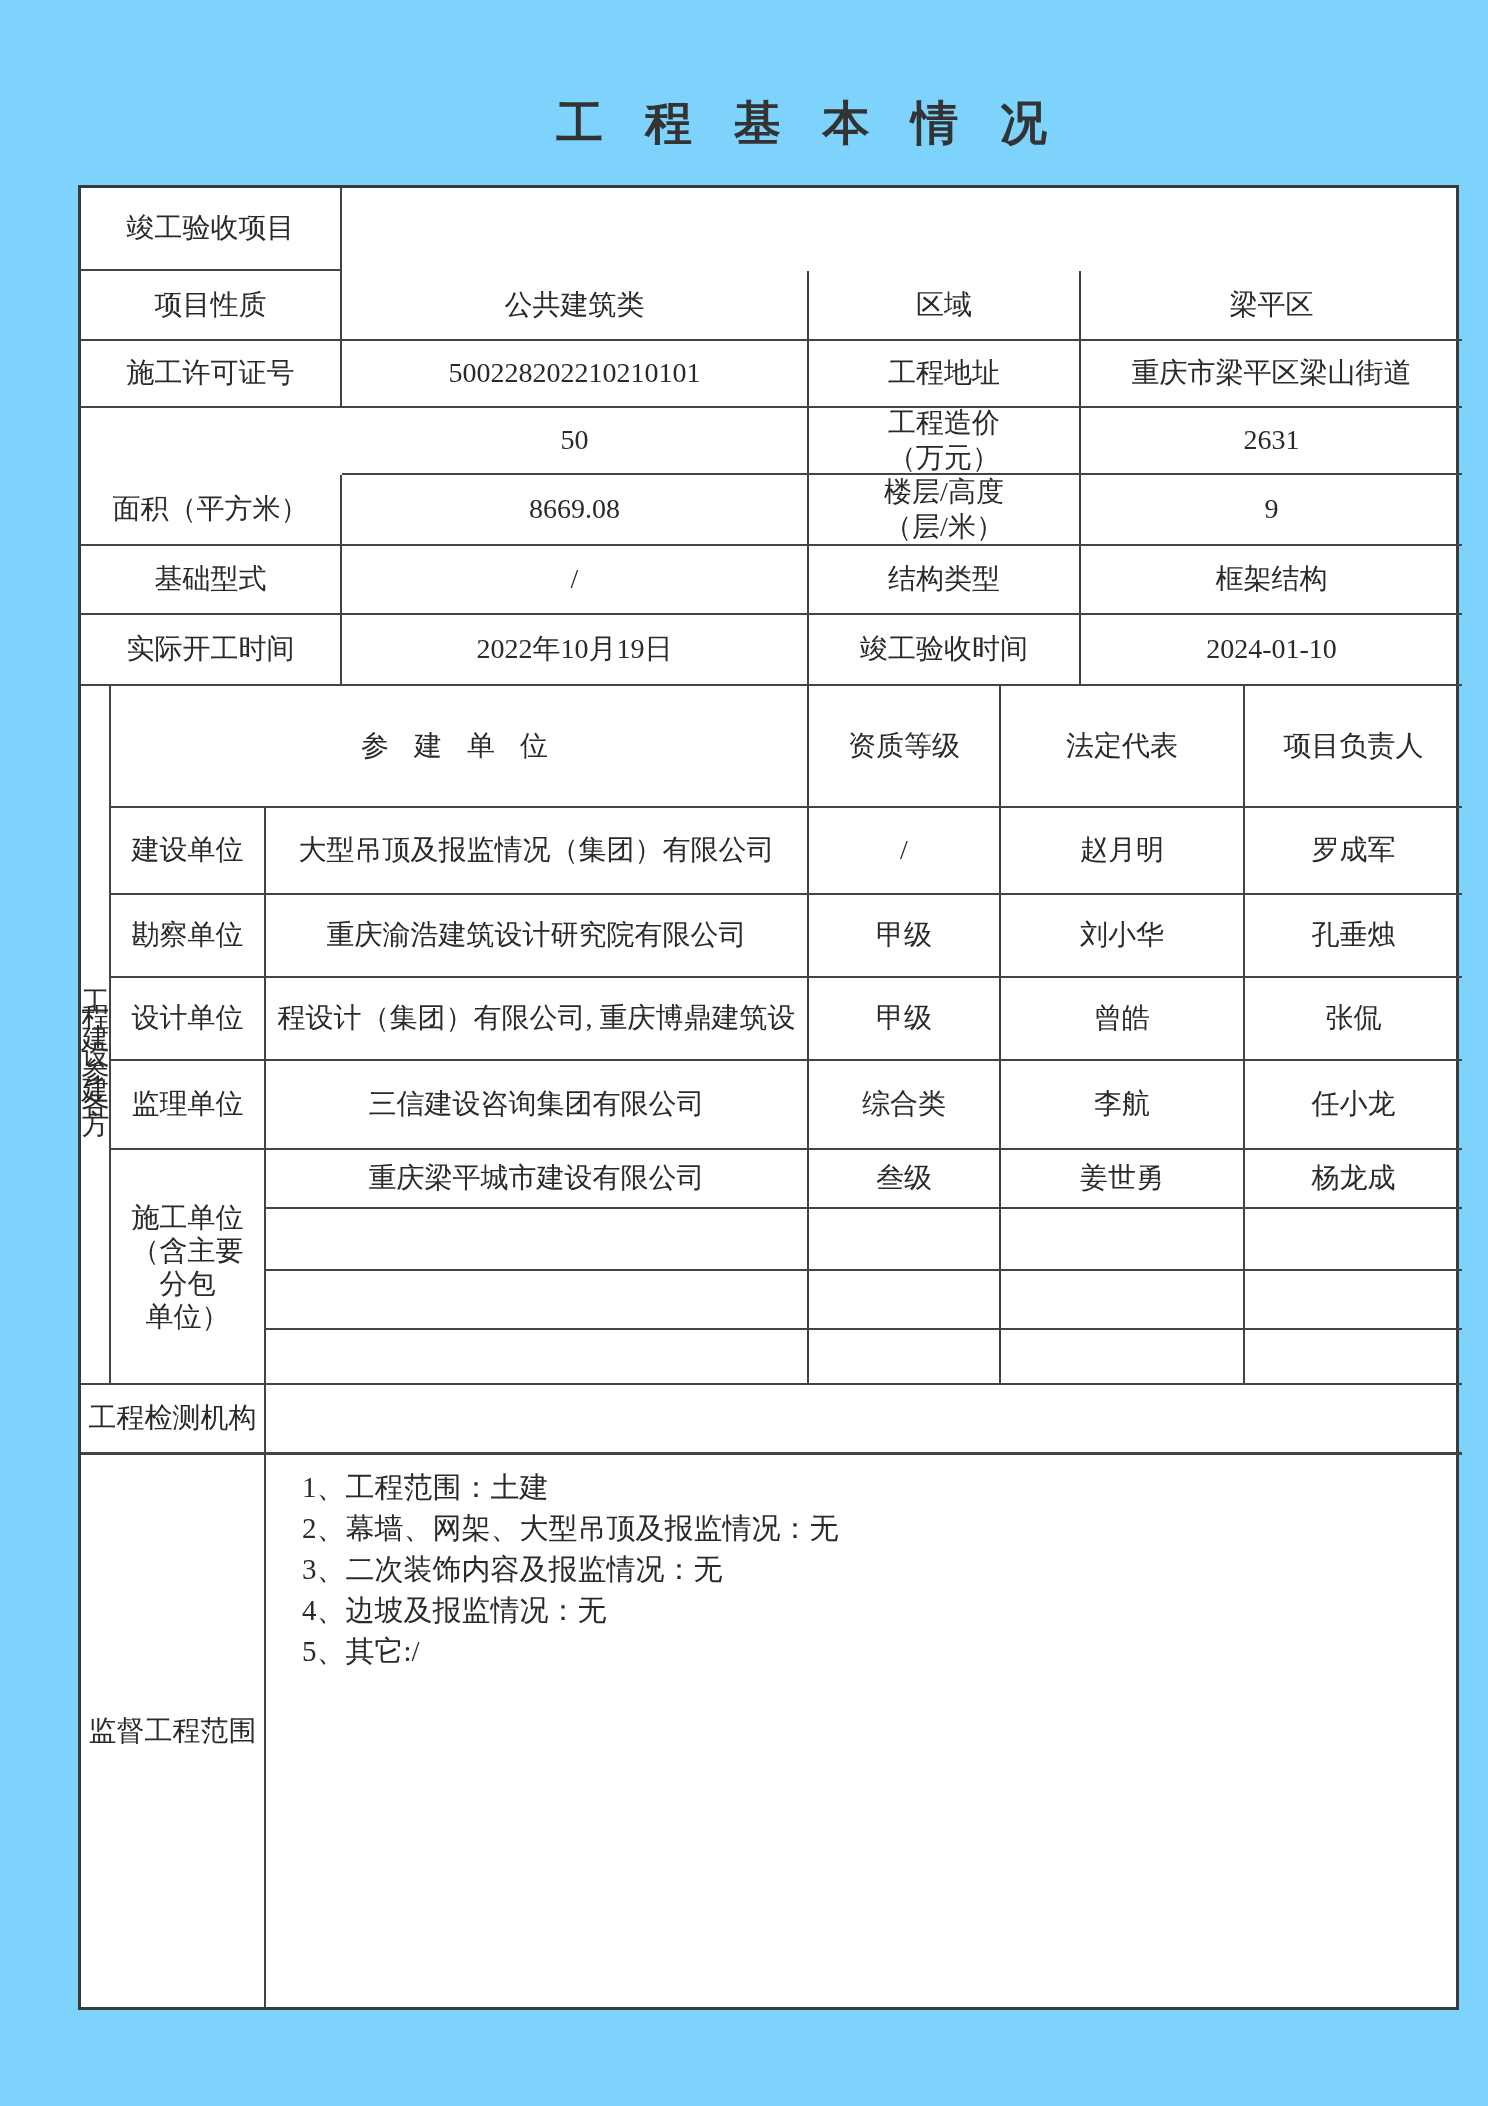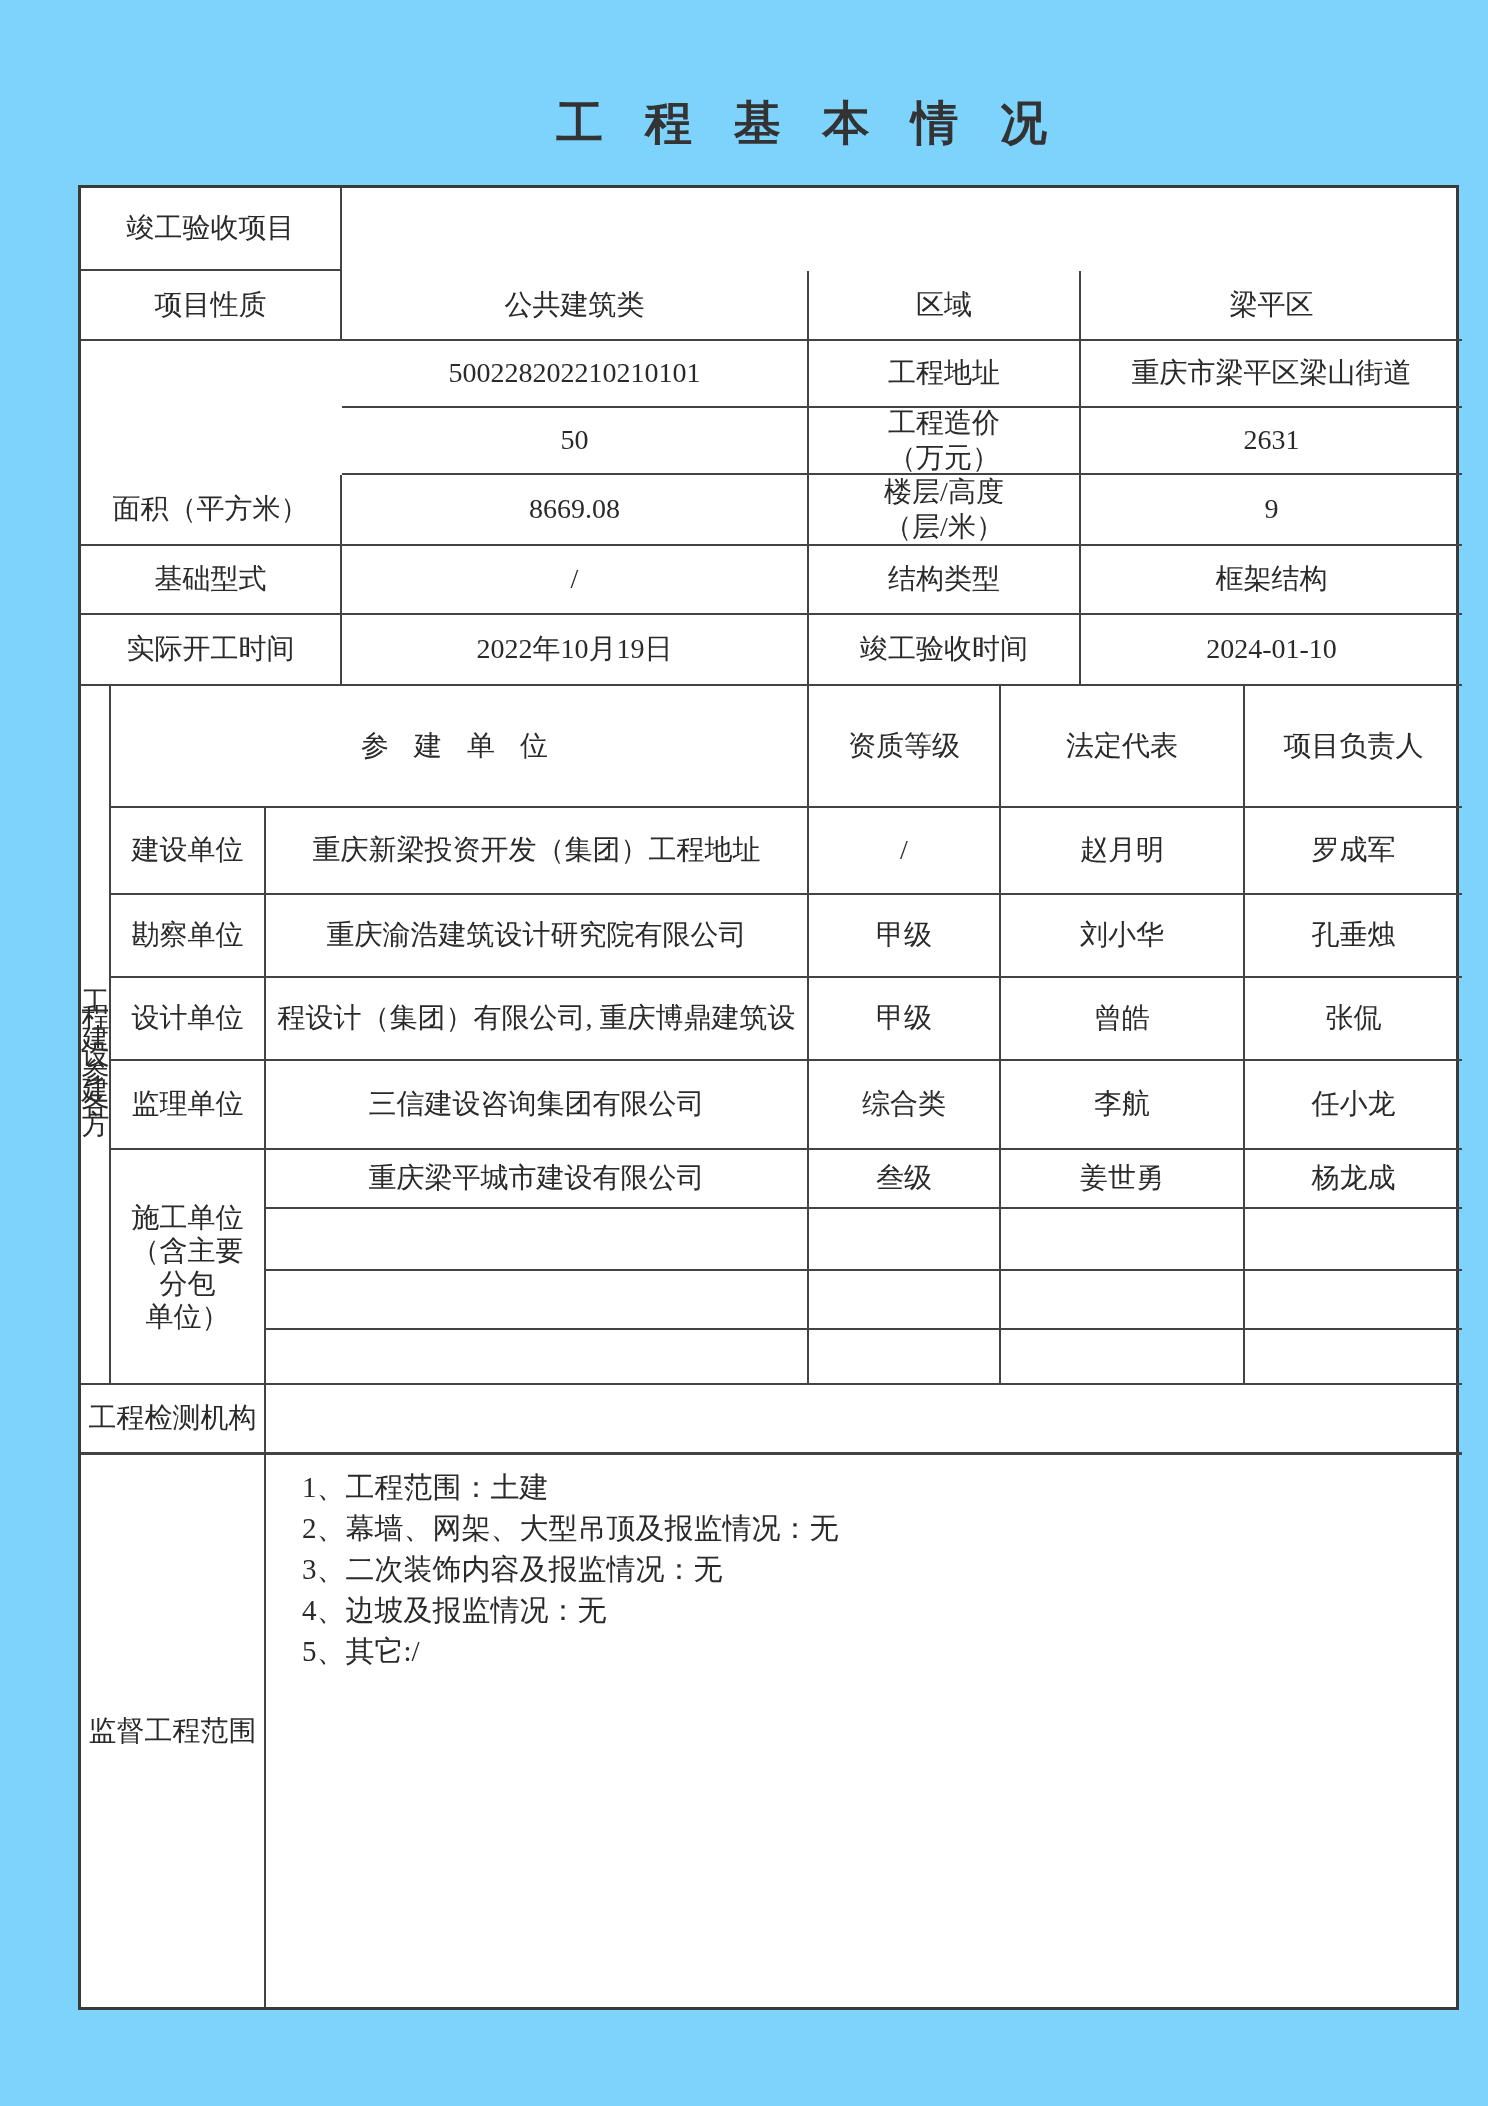--- a/index.html
+++ b/index.html
@@ -89,20 +89,21 @@
 
   <div class="form-grid">
 
     <div class="c" style="grid-area:1/1/2/4">竣工验收项目</div>
 
     <div class="c" style="grid-area:2/1/3/4">项目性质</div>
     <div class="c" style="grid-area:2/4/3/5">公共建筑类</div>
     <div class="c" style="grid-area:2/5/3/7">区域</div>
     <div class="c no-r" style="grid-area:2/7/3/9">梁平区</div>
 
+    <div class="c" style="grid-area:3/1/4/4">施工许可证号</div>
     <div class="c" style="grid-area:3/4/4/5">500228202210210101</div>
     <div class="c" style="grid-area:3/5/4/7">工程地址</div>
     <div class="c no-r nowrap" style="grid-area:3/7/4/9">重庆市梁平区梁山街道</div>
 
     <div class="c" style="grid-area:4/4/5/5">50</div>
     <div class="c" style="grid-area:4/5/5/7">
       <div>工程造价</div>
       <div class="paren-line">（万元）</div>
     </div>
     <div class="c no-r" style="grid-area:4/7/5/9">2631</div>
@@ -128,21 +129,21 @@
     <div class="c" style="grid-area:8/1/17/2">
       <span class="v-strip">工程建设参建各方</span>
     </div>
 
     <div class="c header-spaced" style="grid-area:8/2/9/5">参 建 单 位</div>
     <div class="c" style="grid-area:8/5/9/6">资质等级</div>
     <div class="c no-r" style="grid-area:8/8/9/9">项目负责人</div>
     <div class="c" style="grid-area:8/6/9/8">法定代表</div>
 
     <div class="c" style="grid-area:9/2/10/3">建设单位</div>
-    <div class="c nowrap" style="grid-area:9/3/10/5">重庆新梁投资开发（集团）工程地址</div>
+    <div class="c nowrap" style="grid-area:9/3/10/5">大型吊顶及报监情况（集团）有限公司</div>
     <div class="c" style="grid-area:9/5/10/6">/</div>
     <div class="c" style="grid-area:9/6/10/8">赵月明</div>
     <div class="c no-r" style="grid-area:9/8/10/9">罗成军</div>
 
     <div class="c" style="grid-area:10/2/11/3">勘察单位</div>
     <div class="c nowrap" style="grid-area:10/3/11/5">重庆渝浩建筑设计研究院有限公司</div>
     <div class="c" style="grid-area:10/5/11/6">甲级</div>
     <div class="c" style="grid-area:10/6/11/8">刘小华</div>
     <div class="c" style="grid-area:11/2/12/3">设计单位</div>
 

